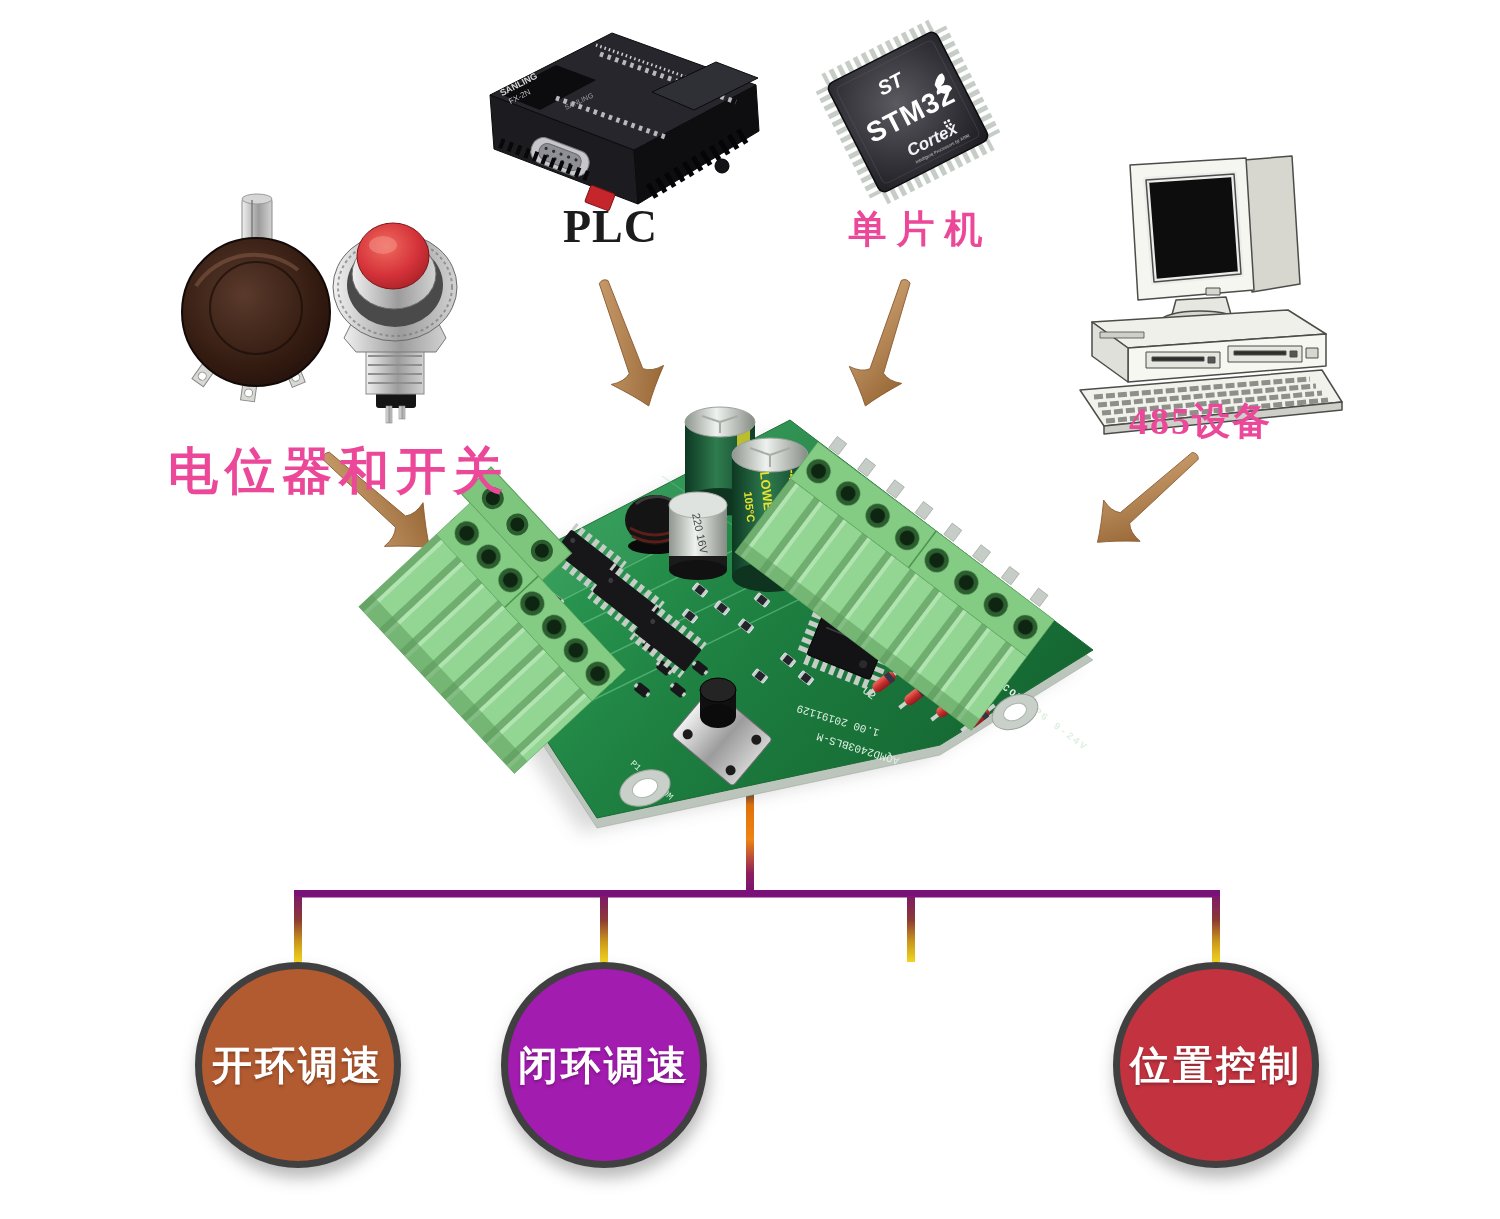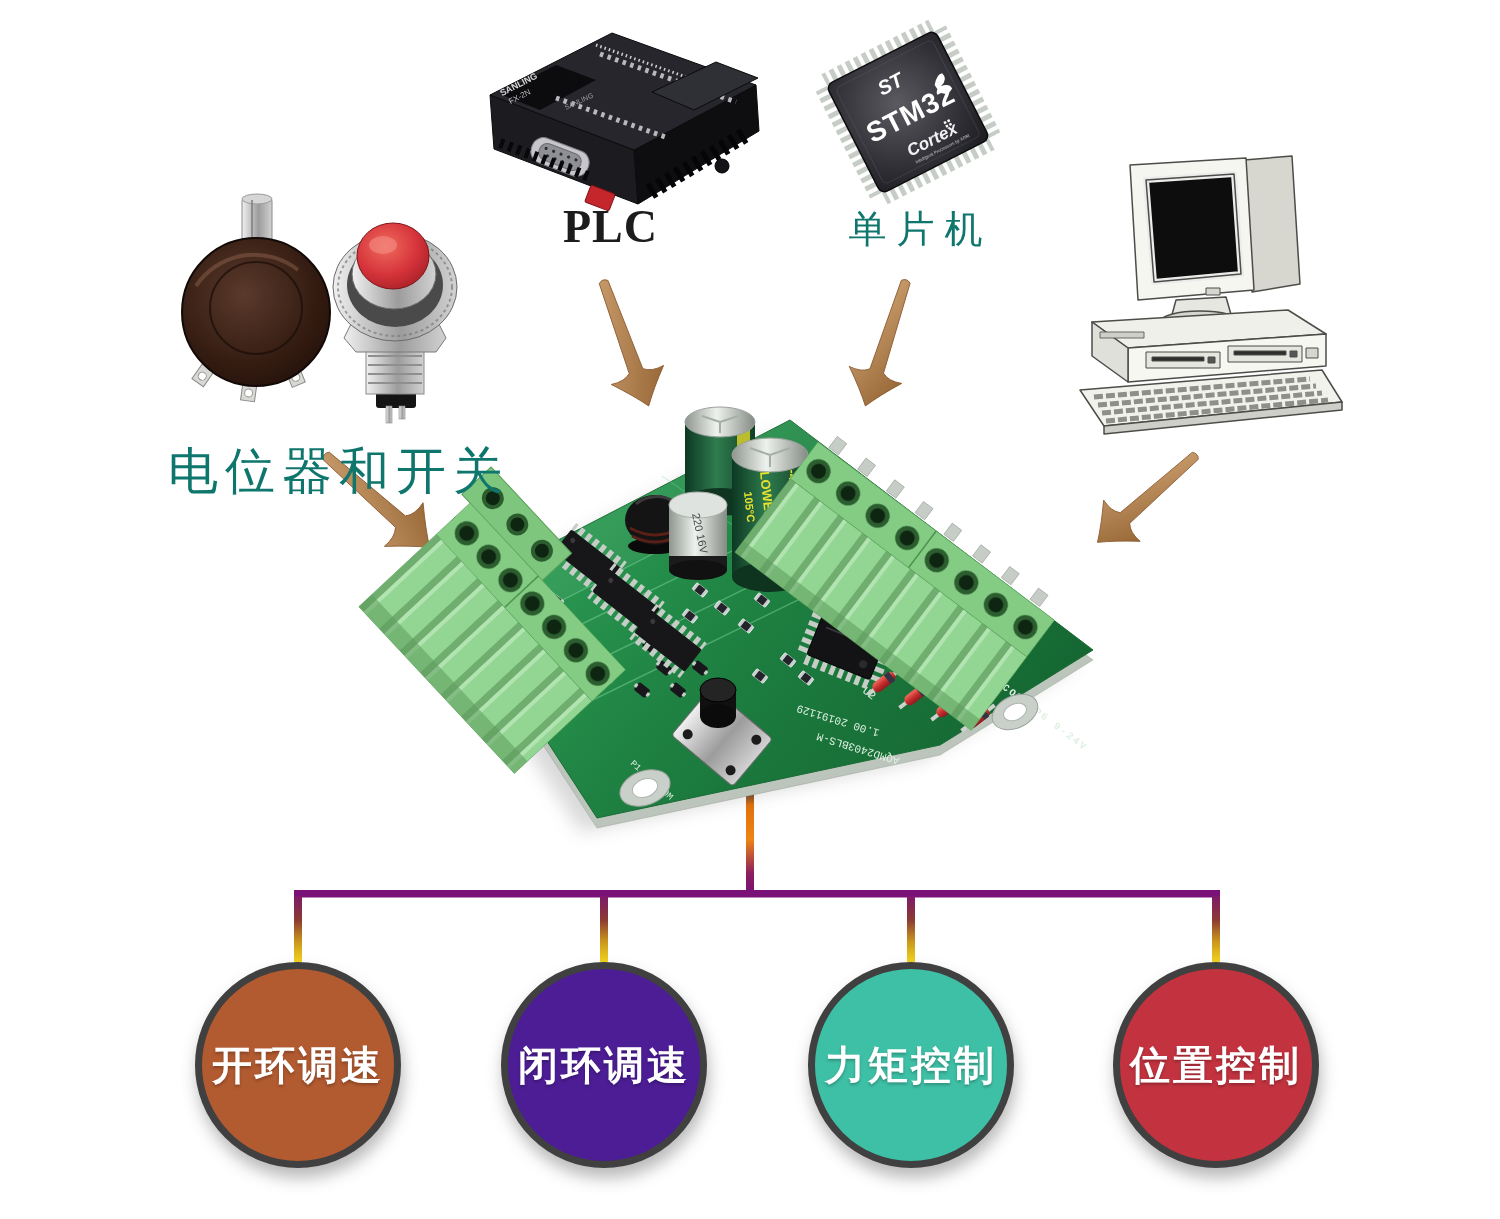--- a/index.html
+++ b/index.html
@@ -1,20 +1,20 @@
 <!DOCTYPE html>
 <html><head>
 <meta charset="utf-8">
 <style>
   html,body{margin:0;padding:0;background:#ffffff;}
   .canvas{position:relative;width:1500px;height:1219px;background:#fff;overflow:hidden;
           font-family:"Liberation Sans",sans-serif;}
   .stage{position:absolute;left:0;top:0;}
-  .label{position:absolute;color:#0f766e;font-family:"Liberation Serif",serif;
-         font-weight:400;text-align:center;white-space:nowrap;}
+  .label{position:absolute;color:#ec4899;font-family:"Liberation Serif",serif;
+         font-weight:700;text-align:center;white-space:nowrap;}
   #lbl-pot {left:168px;top:390px;width:305px;font-size:50px;letter-spacing:7px;margin-top:48px;}
   #lbl-plc {left:543px;top:200px;width:135px;font-size:46px;letter-spacing:1px;
             font-family:Liberation Serif, serif;font-weight:600;color:#1c1c1c;}
   #lbl-mcu {left:833px;top:204px;width:175px;font-size:38px;letter-spacing:10px;}
   #lbl-485 {left:1098px;top:396px;width:205px;font-size:38px;letter-spacing:2px;}
   .out-circle{position:absolute;top:962px;width:192px;height:192px;border:7px solid #404040;
       border-radius:50%;display:flex;align-items:center;justify-content:center;
       box-shadow:2px 10px 16px rgba(70,70,70,.38);}
   .out-circle span{color:#ffffff;font-family:"Liberation Serif",serif;font-weight:700;
       font-size:40px;letter-spacing:3px;text-shadow:0 2px 3px rgba(0,0,0,.25);}
@@ -435,27 +435,25 @@
     <line x1="148" y1="0" x2="148" y2="46" stroke="#4e934e" stroke-width="1.5"></line>
     <rect x="0" y="46" width="296" height="92" fill="url(#ridges)" stroke="#5da35d" stroke-width="0.6"></rect>
     <rect x="0" y="124" width="296" height="14" fill="#5d9c5d" opacity="0.55"></rect>
   </g>
 </g>
 </svg>
 
 <div class="label" id="lbl-pot">电位器和开关</div>
 <div class="label" id="lbl-plc">PLC</div>
 <div class="label" id="lbl-mcu">单片机</div>
+<div class="label" id="lbl-485">485设备</div>
 
 <div class="out-circle" id="c1" style="background-color: rgb(178, 90, 48);">
   <span>开环调速</span>
 </div>
-<div class="out-circle" id="c2" style="background-color: #4c1d95;">
+<div class="out-circle" id="c2" style="background-color: #a21caf;">
   <span>闭环调速</span>
-</div>
-<div class="out-circle" id="c3" style="background-color: rgb(62, 192, 166);">
-  <span>力矩控制</span>
 </div>
 <div class="out-circle" id="c4" style="background-color: rgb(194, 51, 63); text-align: center;">
   <span>位置控制</span>
 </div>
 
 </div>
 
 </body></html>

